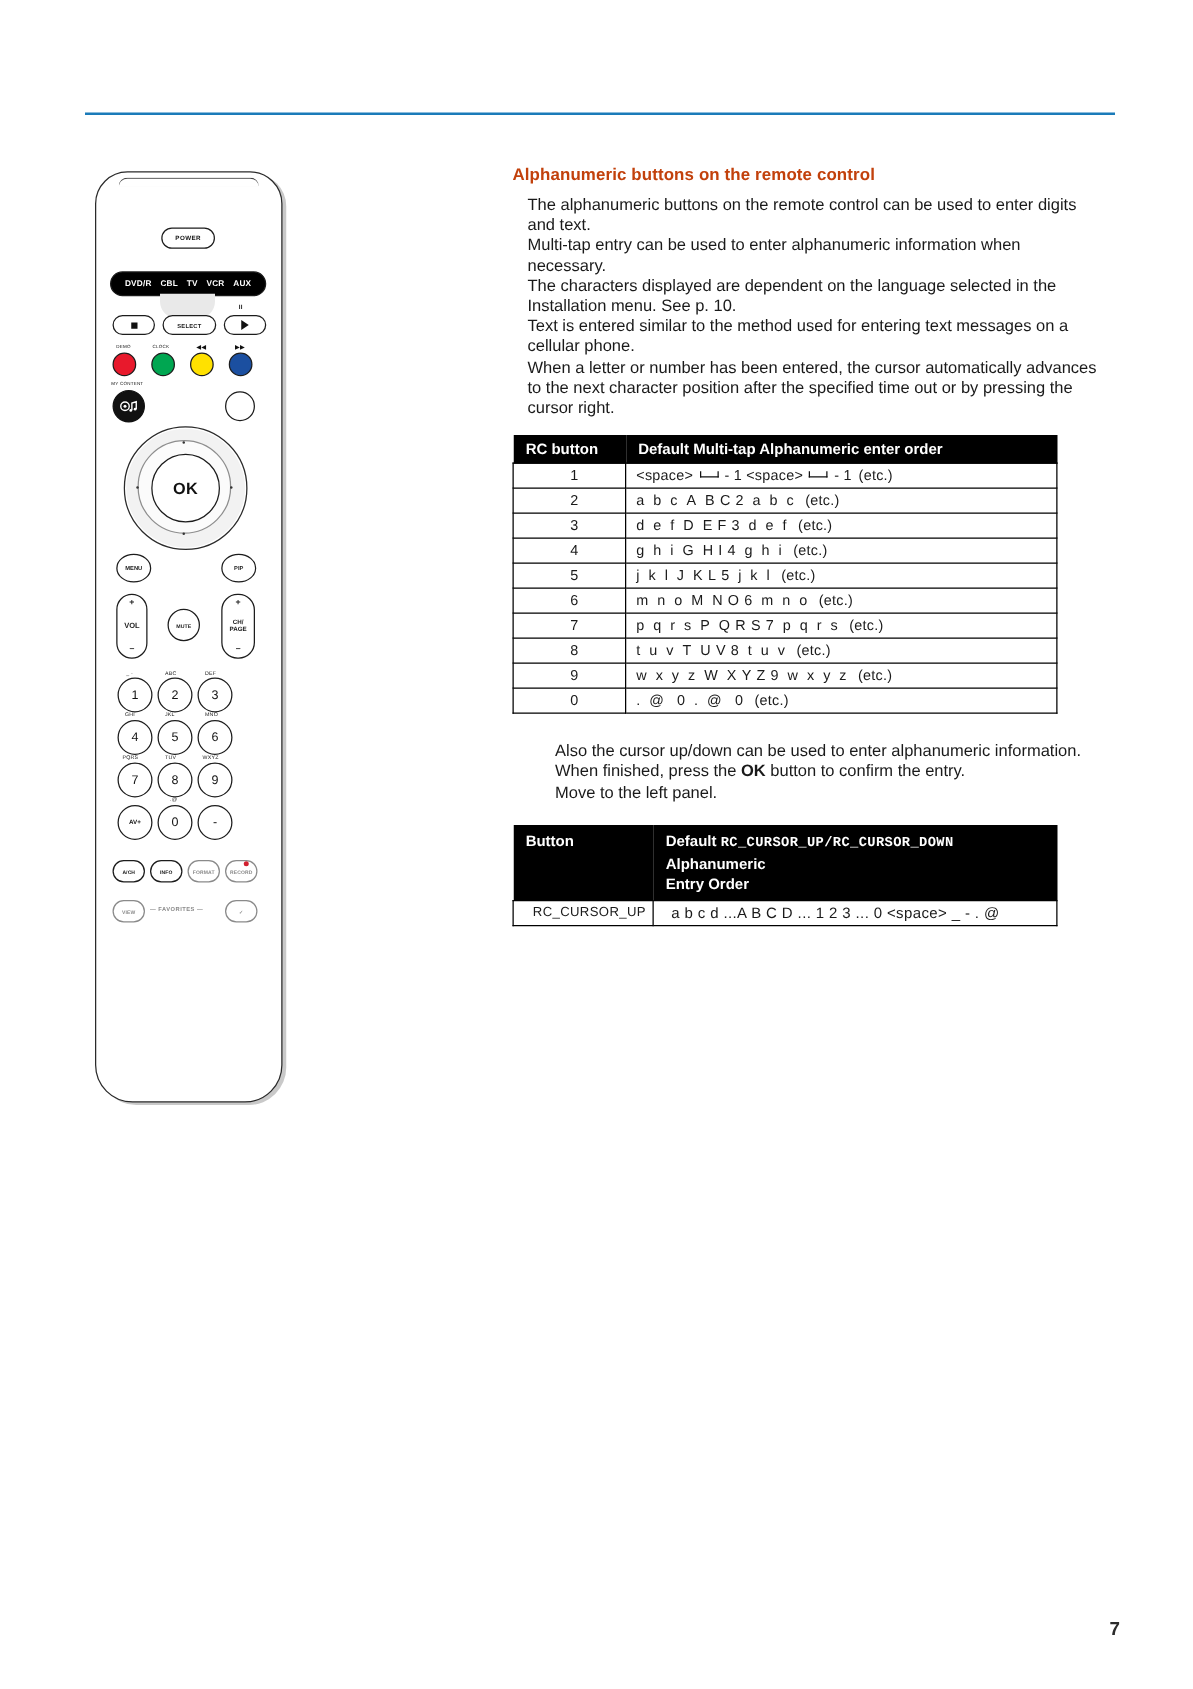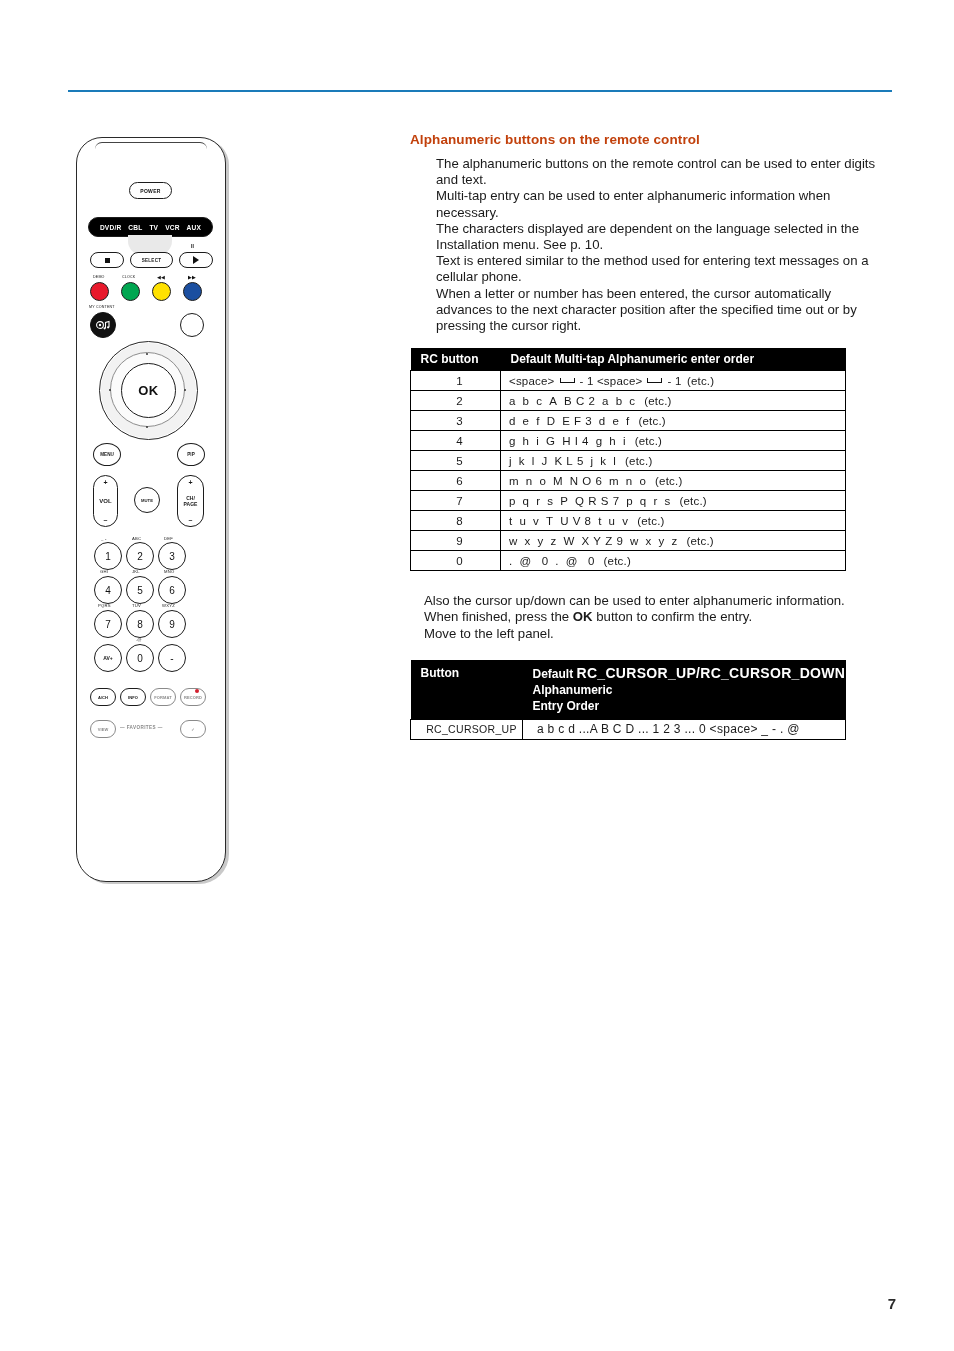--- a/index.html
+++ b/index.html
@@ -47,21 +47,21 @@
     width: 472px;
   }
   h1.section-title {
     font-size: 13.5px;
     font-weight: bold;
     margin: 0 0 9px 0;
     letter-spacing: .1px;
     color: #c2410c;
   }
   .para-block {
-    margin-left: 26px;
+    margin-left: 12px;
     font-size: 13.2px;
     line-height: 16.2px;
     color: #1a1a1a;
   }
   .para-block p {
     margin: 0;
   }
 
   
   table.doc-table {
@@ -111,38 +111,39 @@
     border-left: 1px solid #111;
     border-right: 1px solid #111;
     border-bottom: 1px solid #111;
     position: relative;
     top: -2px;
     margin: 0 5px;
   }
 
   #mid-block {
     margin-top: 22px;
-    margin-left: 14px;
+    margin-left: 34px;
     font-size: 13.2px;
     line-height: 16.2px;
   }
   #mid-block p { margin: 0; }
 
   #table-cursor {
     margin-top: 18px;
   }
   #table-cursor col.c1 { width: 112px; }
   #table-cursor th {
     padding: 5px 0 5px 10px;
     line-height: 16px;
     vertical-align: top;
   }
   #table-cursor th .small-caps {
-    font-size: 14px;
+    font-size: 11px;
     letter-spacing: .3px;
+    font-family: Liberation Mono, monospace;
   }
   #table-cursor td.btn {
     text-align: center;
     padding-left: 10px;
     font-size: 10.5px;
     letter-spacing: .3px;
   }
   #table-cursor td.seq {
     font-size: 12px;
     padding-left: 14px;

